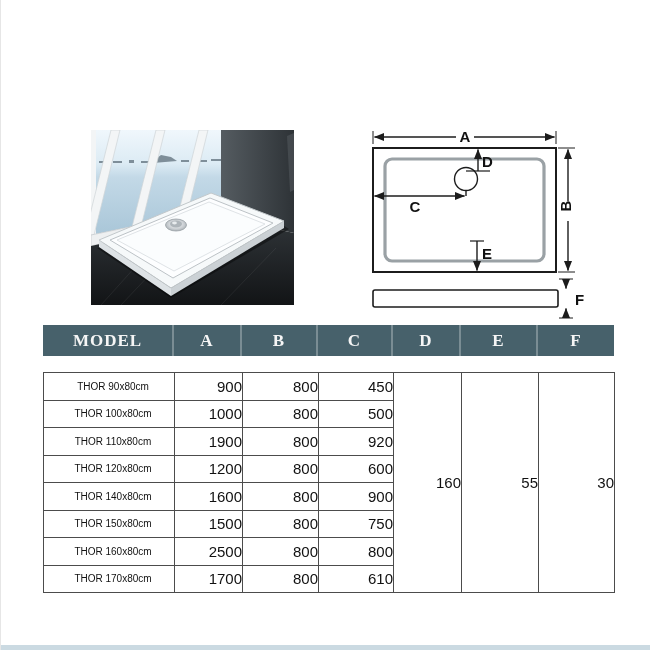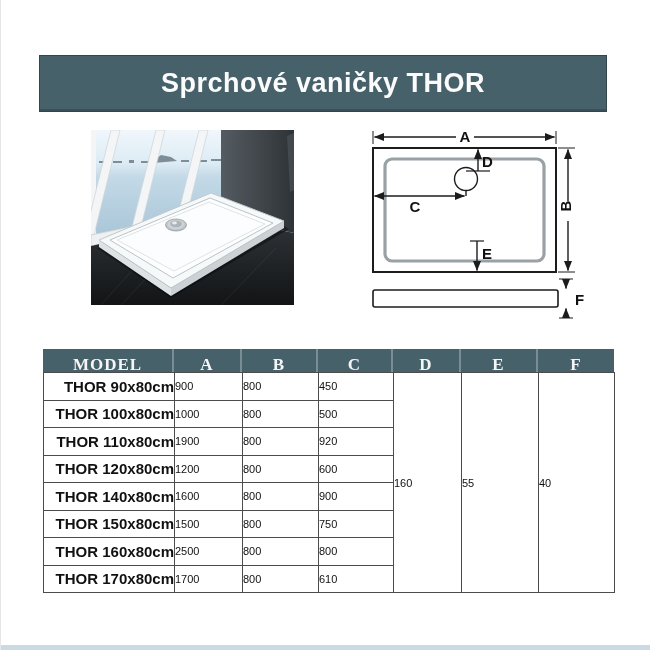--- a/index.html
+++ b/index.html
@@ -25,60 +25,57 @@
   
   .product-photo{position:absolute;left:90px;top:130px;}
   .dim-diagram{position:absolute;left:362px;top:123px;}
   .dim-diagram text{
     font-family:"Liberation Sans",sans-serif;font-weight:bold;
     font-size:15px;fill:#111;
   }
   
   .thead{
     position:absolute;left:42px;top:325px;width:571px;height:31px;
-    background:#47616b;display:flex;margin-top:24px;
+    background:#47616b;display:flex;
   }
   .thead .hcell{
     display:flex;align-items:center;justify-content:center;
     color:#f5f5f5;font-family:"Liberation Serif",serif;
     font-weight:bold;font-size:17px;letter-spacing:1px;
     border-right:2px solid rgba(255,255,255,0.28);
     box-sizing:border-box;
   }
   .thead .hcell:last-child{border-right:none;}
   .w-model{width:131px;} .w-a{width:68px;} .w-b{width:76px;}
   .w-c{width:75px;} .w-d{width:68px;} .w-e{width:77px;} .w-f{width:76px;}
   
   .tbody{
     position:absolute;left:42px;top:372px;
     border-collapse:collapse;table-layout:fixed;width:571px;
   }
   .tbody td{
     border:1px solid #4c4c4c;height:27.5px;
-    font-size:11px;color:#111;text-align:left;vertical-align:middle;
+    font-size:15px;color:#111;text-align:right;vertical-align:middle;
     padding:0;box-sizing:border-box;background:#fff;
   }
   .tbody td.model{
-    text-align:right;padding-left:8px;font-weight:bold;font-size:15px;
+    text-align:center;padding-left:8px;font-weight:normal;font-size:10px;
     letter-spacing:0px;white-space:nowrap;
   }
   
   .bottom-strip{
     position:absolute;left:0;top:645px;width:650px;height:5px;
     background:#cbdae2;
   }
 </style>
 </head>
 <body>
 
 <div class="page">
 
-  <div class="title-bar">
-    <span>Sprchové vaničky THOR</span>
-  </div>
 
   <svg class="product-photo" width="203" height="175" viewBox="0 0 203 175">
     <defs>
       <linearGradient id="gSea" x1="0" y1="0" x2="0" y2="1">
         <stop offset="0" stop-color="#f0f7fc"></stop>
         <stop offset="0.32" stop-color="#dcebf4"></stop>
         <stop offset="0.45" stop-color="#c3d9e7"></stop>
         <stop offset="1" stop-color="#a9c6d8"></stop>
       </linearGradient>
       <linearGradient id="gWall" x1="0" y1="0" x2="1" y2="0">
@@ -233,21 +230,21 @@
         <col style="width:76px">
     </colgroup>
     <tbody>
         <tr>
       <td class="model">THOR 90x80cm</td>
       <td>900</td>
       <td>800</td>
       <td>450</td>
       <td rowspan="8">160</td>
       <td rowspan="8">55</td>
-      <td rowspan="8">40</td>
+      <td rowspan="8">30</td>
     </tr>
     <tr>
       <td class="model">THOR 100x80cm</td>
       <td>1000</td>
       <td>800</td>
       <td>500</td>
     </tr>
     <tr>
       <td class="model">THOR 110x80cm</td>
       <td>1900</td>

